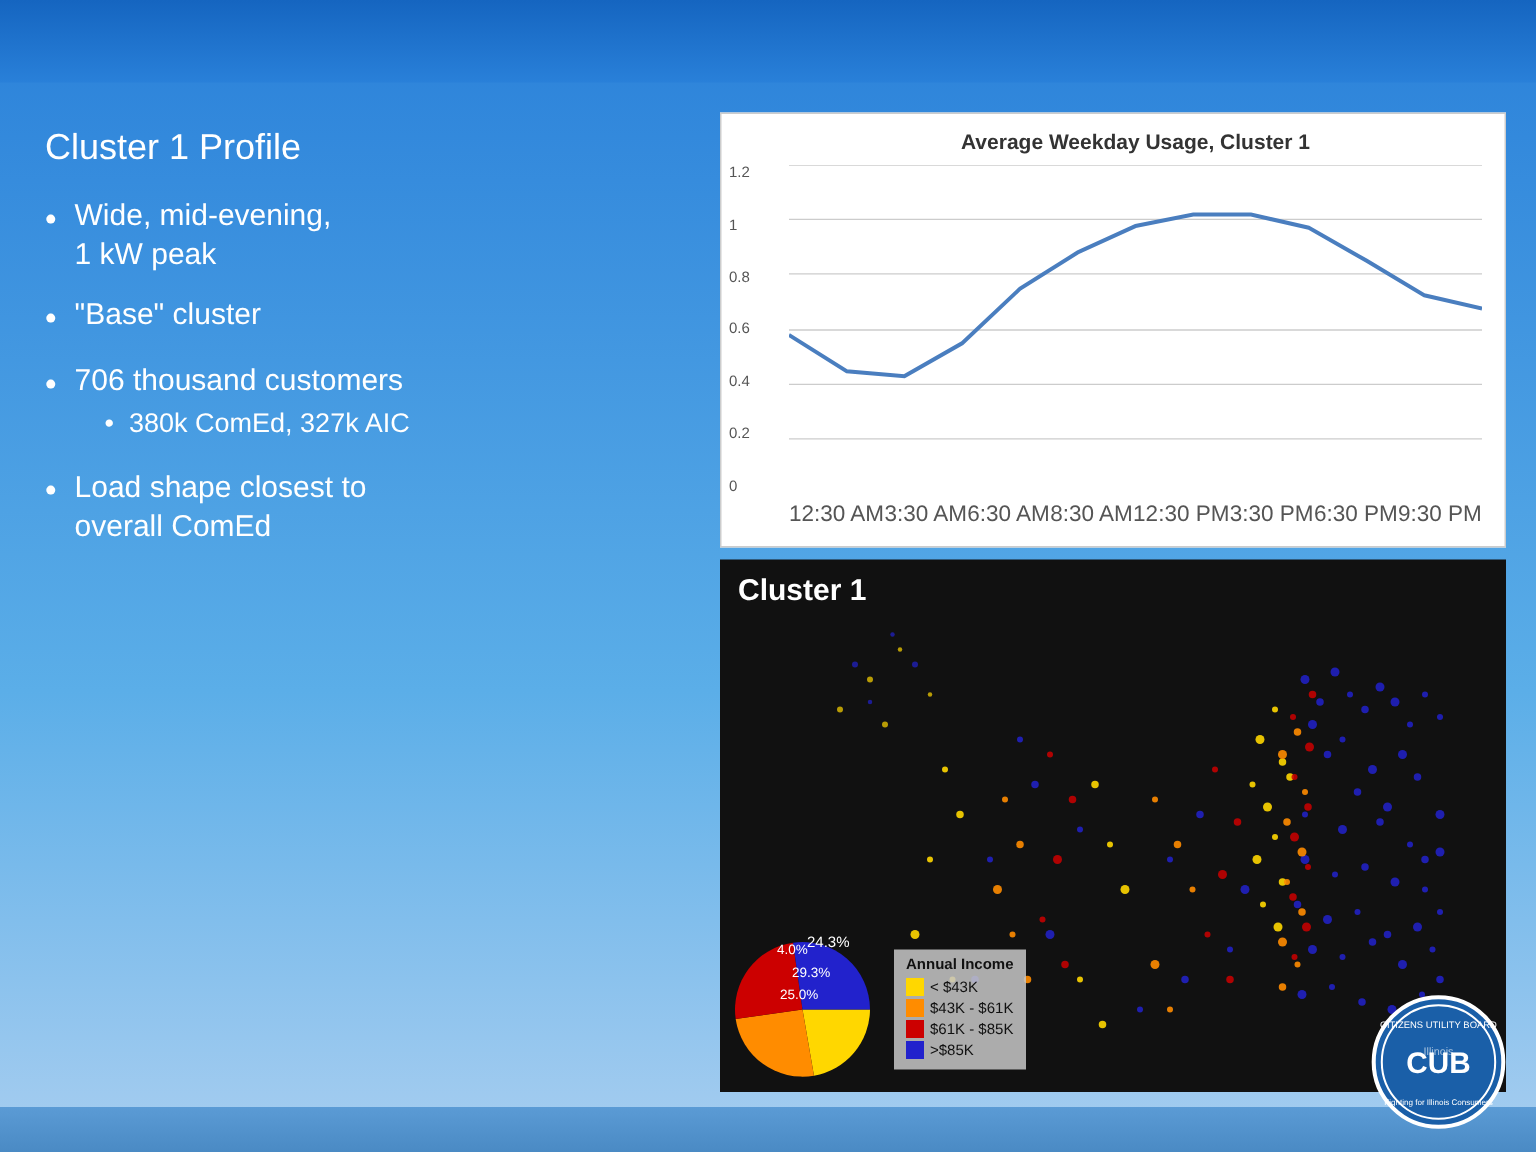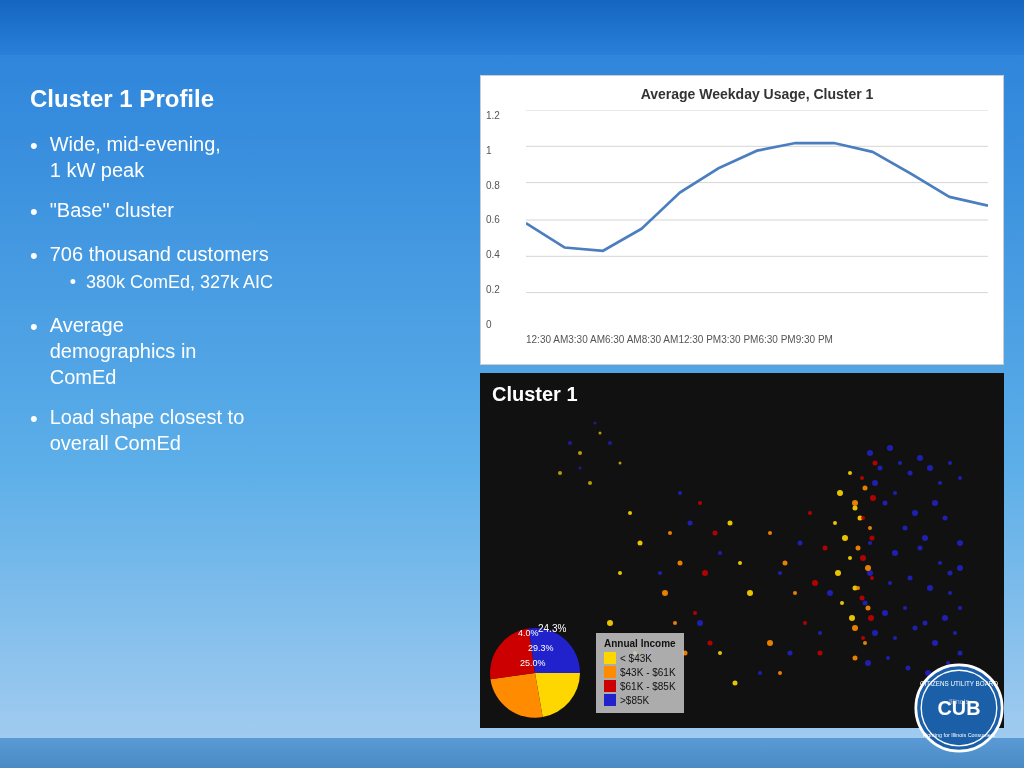--- a/index.html
+++ b/index.html
@@ -37,21 +37,21 @@
     
     .left-panel {
       width: 430px;
       flex-shrink: 0;
       padding-top: 20px;
       color: white;
     }
 
     .cluster-title {
       font-size: 24px;
-      font-weight: bold;
+      font-weight: normal;
       margin-bottom: 18px;
       color: white;
     }
 
     .bullet-list {
       list-style: none;
       padding: 0;
     }
 
     .bullet-list > li {
@@ -198,22 +198,23 @@
 
     
     .bottom-stripe {
       height: 30px;
       background: linear-gradient(180deg, #5b9bd5 0%, #4a8ac4 100%);
     }
 
     
     .x-labels {
       display: flex;
+      justify-content: space-between;
       margin-top: 4px;
-      font-size: 10px;
+      font-size: 15px;
       color: #555;
     }
 
   </style>
 </head>
 <body>
 
 <div class="slide-container">
 
   <div class="top-stripe"></div>
@@ -231,23 +232,20 @@
         </li>
         <li>
           <span>
             706 thousand customers
             <ul class="sub-list">
               <li>
                 <span>380k ComEd, 327k AIC</span>
               </li>
             </ul>
           </span>
-        </li>
-        <li>
-          <span>Average<br>demographics in<br>ComEd</span>
         </li>
         <li>
           <span>Load shape closest to<br>overall ComEd</span>
         </li>
       </ul>
     </div>
 
     <div class="right-panel">
 
       <div class="chart-container">

